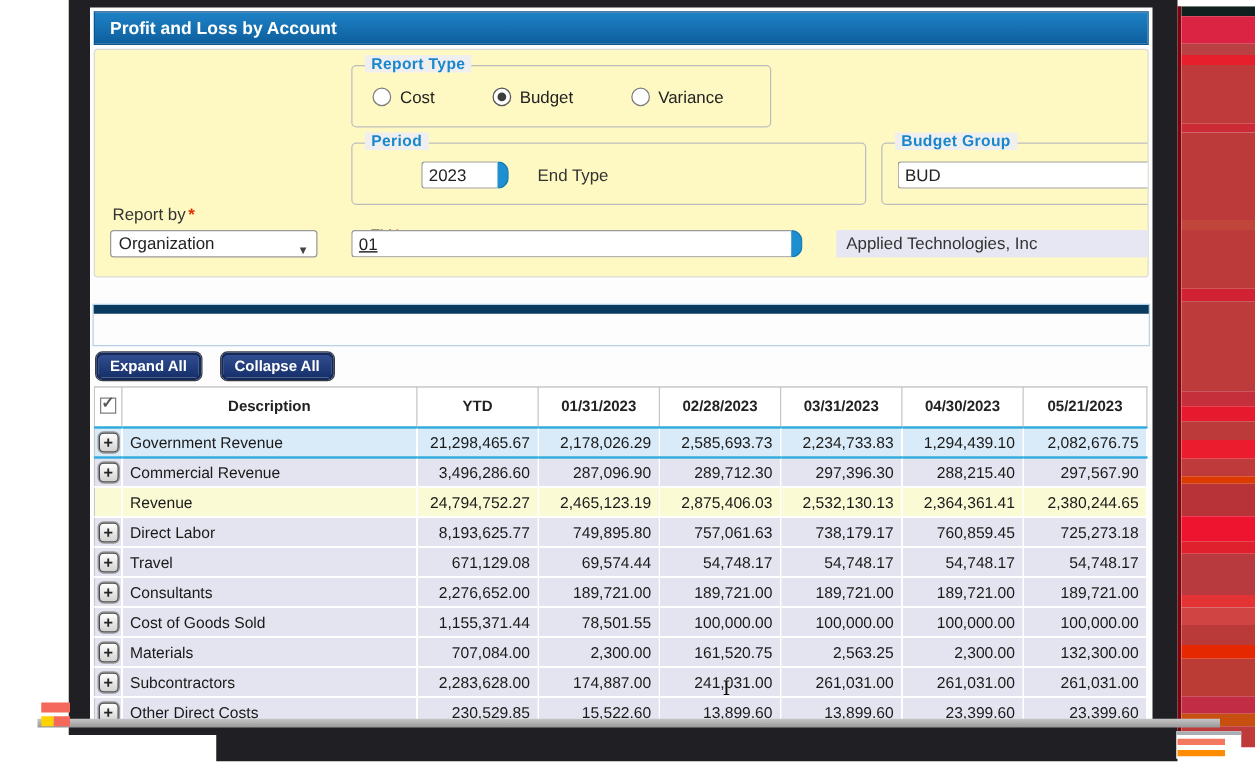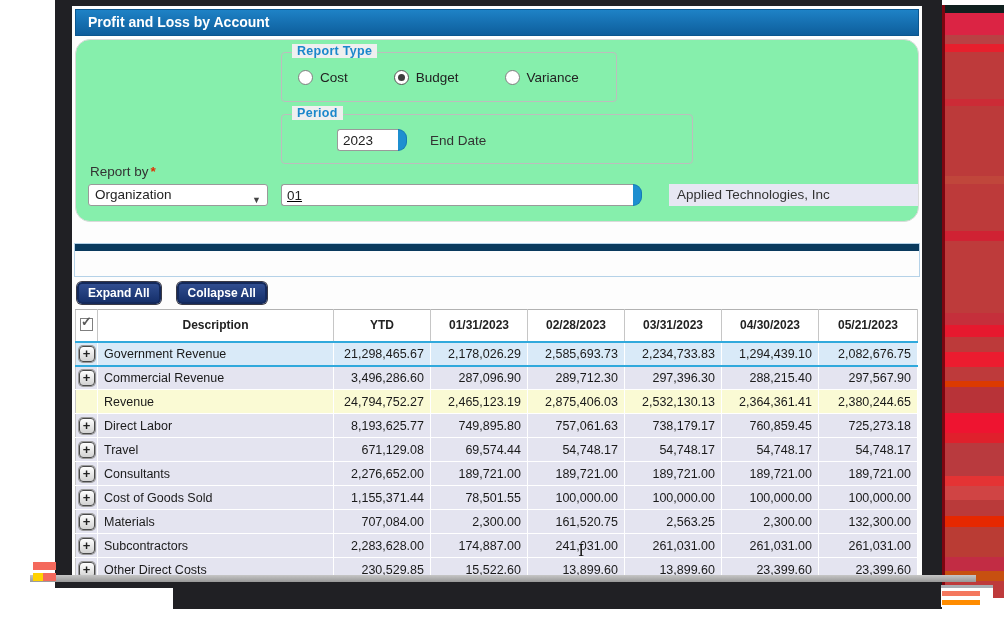--- a/index.html
+++ b/index.html
@@ -26,21 +26,21 @@
   .logo-right .o2 { position:absolute; left:1px; top:12px; width:38px; height:5px; background:#ff8c00; }
 
   
   .window { position:absolute; left:72px; top:6px; width:850px; height:570px; background:#fdfdfd; z-index:3; overflow:hidden; }
 
   .title-bar { position:absolute; left:3px; top:3px; width:844px; height:27px;
     background:linear-gradient(#1e82c6,#0e5e9c); border:1px solid #0b568e;
     color:#fff; font-weight:bold; font-size:14px; line-height:25px; padding-left:12px; }
 
   .form-panel { position:absolute; left:3px; top:33px; width:844px; height:183px;
-    background:#86efac; border:1px solid #dadada; border-radius:15px; overflow:hidden; }
+    background:#fef9c3; border:1px solid #dadada; border-radius:3px; overflow:hidden; }
 
   .fieldset { position:absolute; border:1px solid #bdbdbd; border-radius:4px; }
   .legend { position:absolute; top:-9px; left:10px; background:#efefef; padding:0 5px;
     color:#1b87cb; font-weight:bold; font-size:12.5px; letter-spacing:.3px; }
 
   .fs-report-type { left:205px; top:12px; width:336px; height:50px; }
   .radio-row { position:absolute; left:16px; top:17px; display:flex; gap:46px; }
   .radio-item { display:flex; align-items:center; cursor:default; }
   .radio-circle { width:15px; height:15px; border:1px solid #7f7f7f; border-radius:50%; background:#fff; position:relative; }
   .radio-circle.checked { border-color:#555; }
@@ -51,21 +51,21 @@
   .fs-budget { left:629px; top:74px; width:300px; height:50px; }
   .fld-label { position:absolute; font-size:13.5px; color:#333; }
   .req { color:#e03000; font-weight:bold; margin-left:2px; }
   .inp { position:absolute; display:flex; height:22px; }
   .inp input { flex:1; min-width:0; height:22px; border:1px solid #9a9a9a; border-right:none;
     border-radius:3px 0 0 3px; padding:0 5px; font-size:13.5px; color:#222; background:#fff;
     font-family:"Liberation Sans", sans-serif; outline:none; }
   .inp .cap { width:9px; height:22px; background:#1e8fd0; border-radius:0 9px 9px 0; border:1px solid #137ab4; border-left:none; }
 
   .report-by { position:absolute; left:14px; top:124px; font-size:13.5px; color:#333; }
-  .dropdown { position:absolute; left:12px; top:144px; width:180px; height:22px; background:#fff;
+  .dropdown { position:absolute; left:12px; top:144px; width:166px; height:22px; background:#fff;
     border:1px solid #9a9a9a; border-radius:3px; font-size:13.5px; color:#222; line-height:20px; padding-left:6px; }
   .dropdown .caret { position:absolute; right:6px; top:5px; font-size:9px; color:#444; }
   .org-input { left:205px; top:144px; width:361px;text-decoration:underline; }
   .org-name { position:absolute; left:593px; top:144px; width:256px; height:22px; background:#e7e7f3;
     font-size:13.5px; color:#333; line-height:22px; padding-left:8px; }
 
   .crumb-bar { position:absolute; left:2px; top:237px; width:846px; height:34px; border:1px solid #b5d2e8; }
   .crumb-top { height:7px; background:#0a3a5e; }
   .crumb-main { height:25px; background:linear-gradient(#1173b4,#0c5e9e); color:#fff;
     font-size:13.5px; font-weight:bold; line-height:25px; padding-left:12px; }
@@ -164,23 +164,29 @@
 
       <div class="fieldset fs-period">
         <span class="legend">Period</span>
         <span class="fld-label" style="left:14px; top:18px;margin-top:48px;">
           <span>FY</span><span class="req">*</span>
         </span>
         <span class="inp" style="left:55px; top:14px; width:70px;">
           <input value="2023" style="">
           <span class="cap"></span>
         </span>
-        <span class="fld-label" style="left:148px; top:18px;">End Date</span>
-      </div>
-
+        <span class="fld-label" style="left:148px; top:18px;">End Type</span>
+      </div>
+
+      <div class="fieldset fs-budget">
+        <span class="legend">Budget Group</span>
+        <span class="inp" style="left:12px; top:14px; width:276px;">
+          <input value="BUD" style="">
+        </span>
+      </div>
 
       <div class="report-by">
         <span>Report by</span><span class="req">*</span>
       </div>
 
       <div class="dropdown">
         <span>Organization</span>
         <span class="caret">▼</span>
       </div>
 

